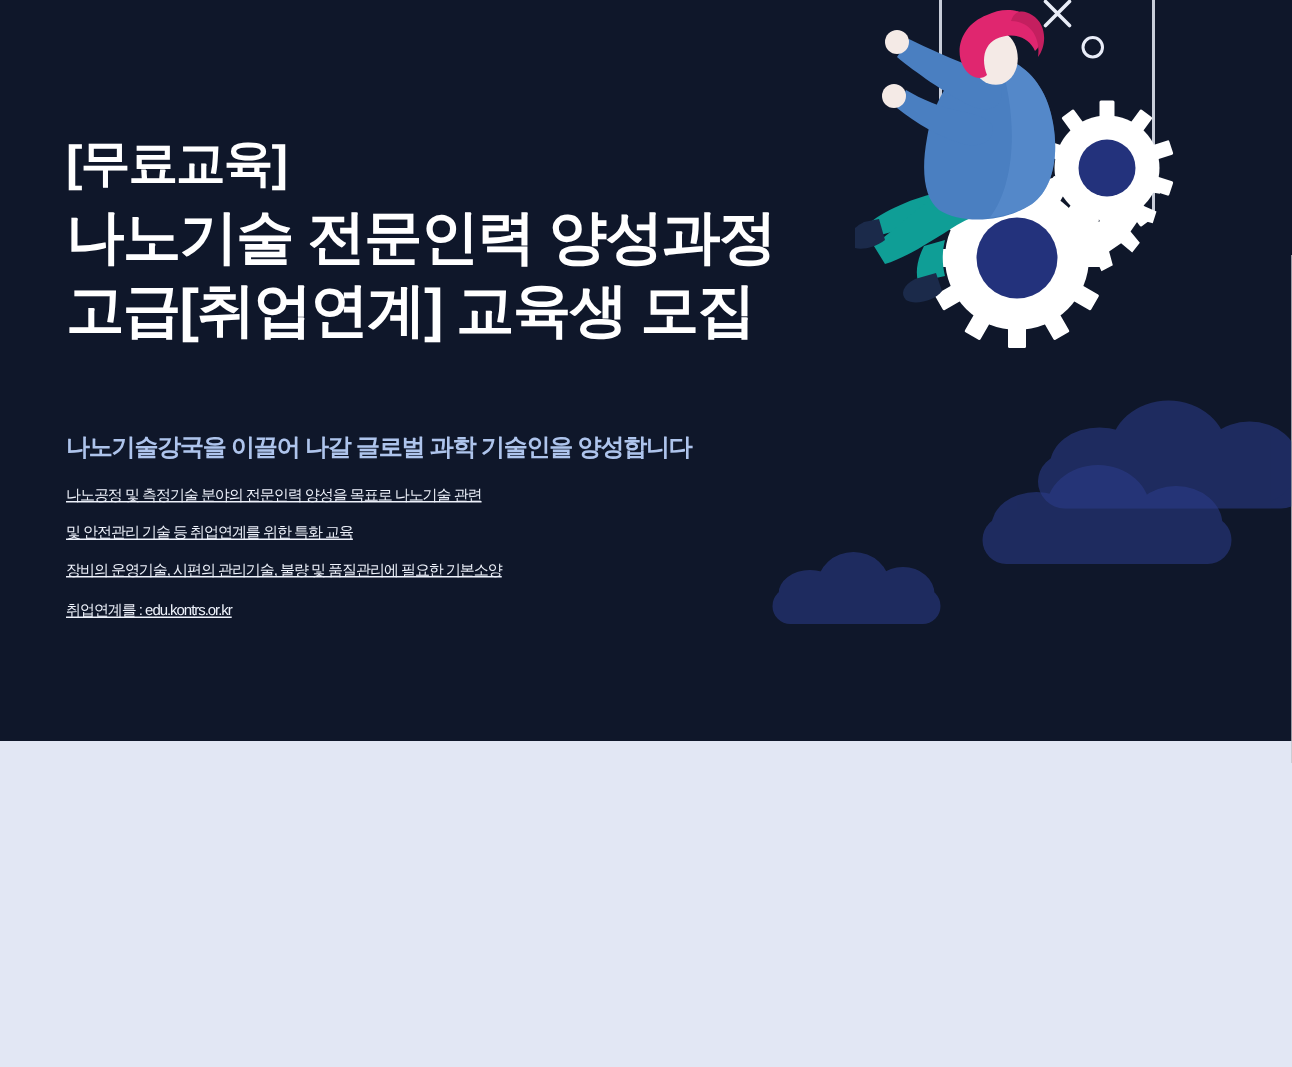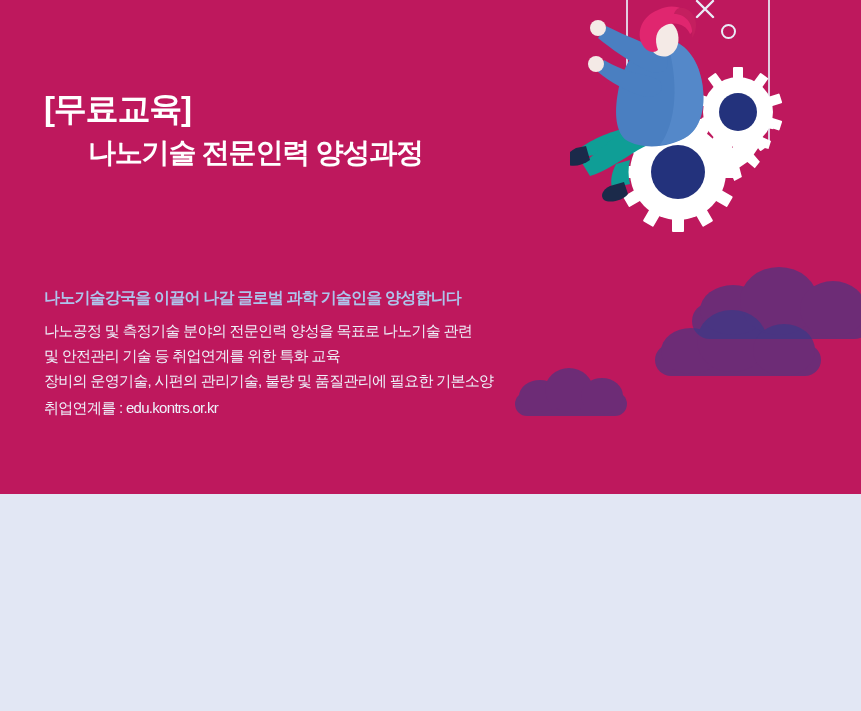--- a/index.html
+++ b/index.html
@@ -7,21 +7,21 @@
   html,body { background:#ffffff; }
   body {
     width:861px; height:711px;
     font-family:"Liberation Sans","DejaVu Sans",sans-serif;
     overflow:hidden; position:relative;
   }
 
   
   .hero {
     position:absolute; left:0; top:0; width:861px; height:494px;
-    background:#be185d; overflow:hidden;
+    background:#0f172a; overflow:hidden;
   }
 
   
   .cloud { position:absolute; opacity:.55; }
   .cloud i {
     position:absolute; background:#2c3d8c; border-radius:50%;
     display:block;
   }
   .cloud .base { border-radius:40px; }
 
@@ -62,32 +62,33 @@
   
   .illustration { position:absolute; left:570px; top:0px; width:291px; height:245px; }
 
   
   .hero-text { position:absolute; left:44px; top:92px; width:520px; }
   .title-line {
     color:#ffffff; font-weight:bold; letter-spacing:-1.2px;
     line-height:1.0;
   }
   .title-line.l1 { font-size:33px; margin-bottom:14px; }
-  .title-line.l2 { font-size:28px; margin-bottom:10px;margin-left:44px; }
+  .title-line.l2 { font-size:39px; margin-bottom:10px; }
   .title-line.l3 { font-size:39px; }
 
   .lede {
     position:absolute; left:44px; top:288px; width:520px;
     color:#aec4ec; font-size:16px; font-weight:bold;
     letter-spacing:-0.8px;
   }
   .body-copy {
     position:absolute; left:44px; top:318px; width:500px;
-    color:#eef2fb; font-size:15px; line-height:25px;
+    color:#eef2fb; font-size:10px; line-height:25px;
     letter-spacing:-0.7px;
+    text-decoration:underline;
   }
   .body-copy p { white-space:nowrap; }
   .body-copy p.site { margin-top:2px; }
 
   
   .footer {
     position:absolute; left:0; top:494px; width:861px; height:217px;
     background:#e2e7f4;
   }
 
@@ -195,20 +196,21 @@
       <path d="M92 22 C82 26 78 36 80 46 C82 54 90 58 98 56 C106 53 110 44 108 34 C106 25 100 20 92 22 Z" fill="#f4eae6"></path>
 
       <path d="M88 10 C72 16 66 32 72 44 C76 52 84 54 88 50 C84 40 86 30 94 26 C104 21 116 24 120 34 C126 30 124 16 114 10 C106 5 96 6 88 10 Z" fill="#e0266f"></path>
       <path d="M104 14 C116 14 124 24 122 38 C128 30 128 16 118 10 C112 6 106 7 104 14 Z" fill="#c41f5f"></path>
     </g>
   </svg>
 
   <div class="hero-text">
     <div class="title-line l1">[무료교육]</div>
     <div class="title-line l2">나노기술 전문인력 양성과정</div>
+    <div class="title-line l3">고급[취업연계] 교육생 모집</div>
   </div>
 
   <div class="lede">나노기술강국을 이끌어 나갈 글로벌 과학 기술인을 양성합니다</div>
 
   <div class="body-copy">
     <p>나노공정 및 측정기술 분야의 전문인력 양성을 목표로 나노기술 관련</p>
     <p>및 안전관리 기술 등 취업연계를 위한 특화 교육</p>
     <p>장비의 운영기술, 시편의 관리기술, 불량 및 품질관리에 필요한 기본소양</p>
     <p class="site">취업연계를 : edu.kontrs.or.kr</p>
   </div>

